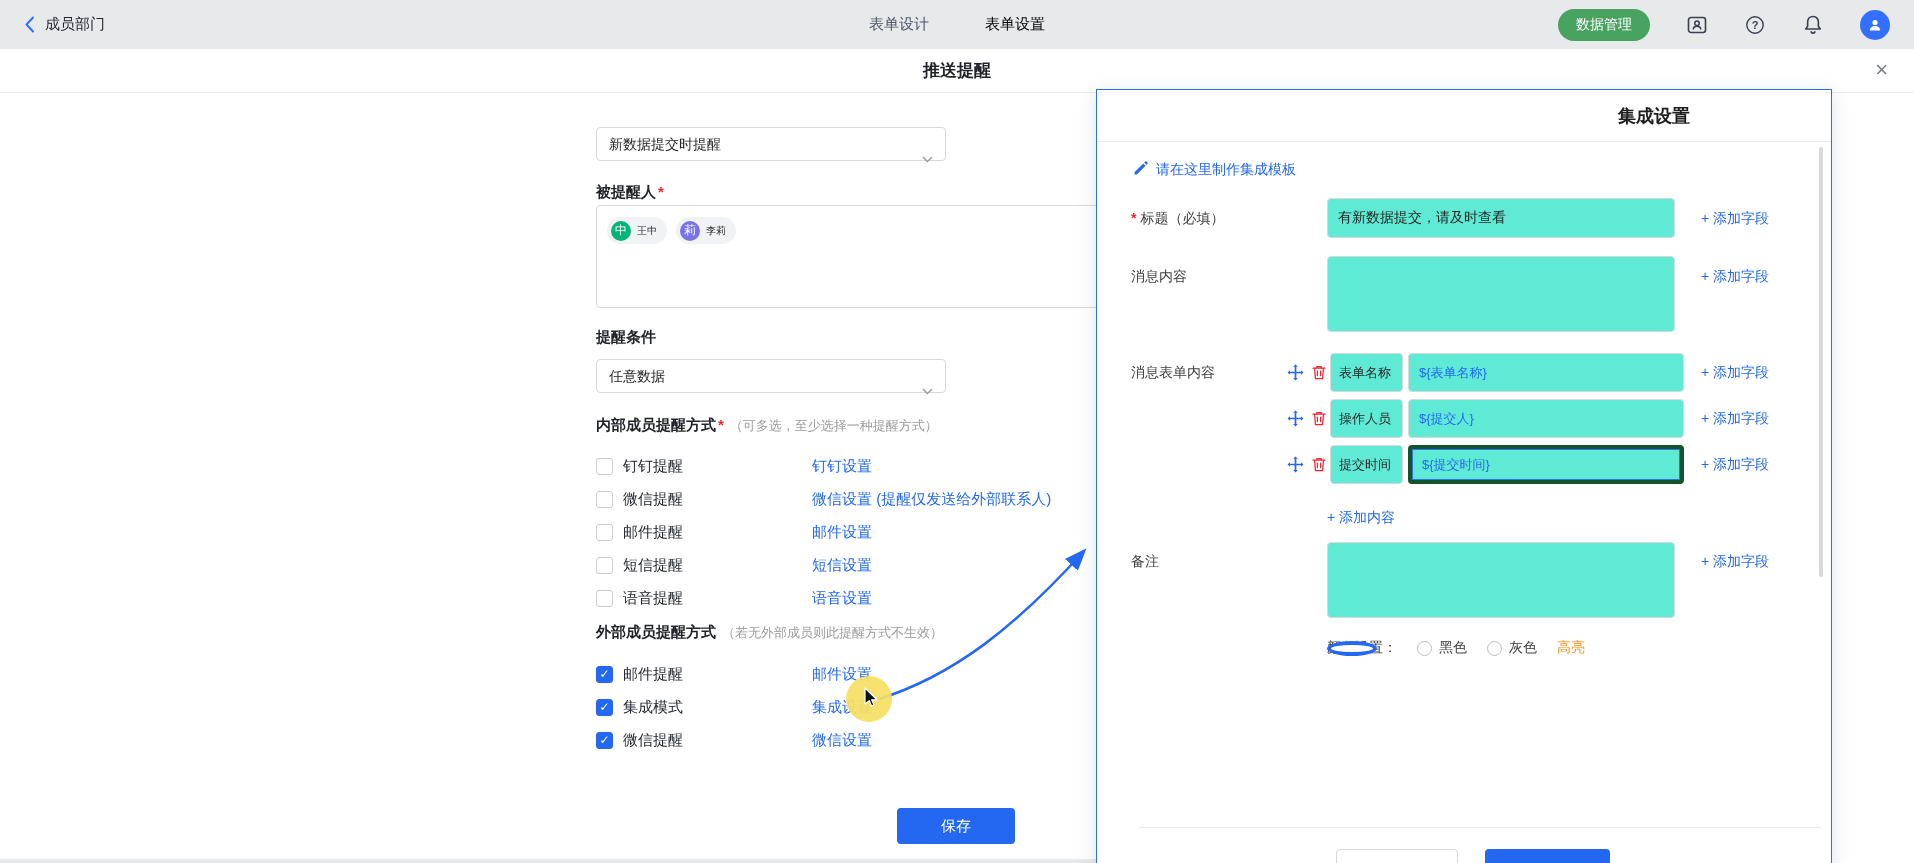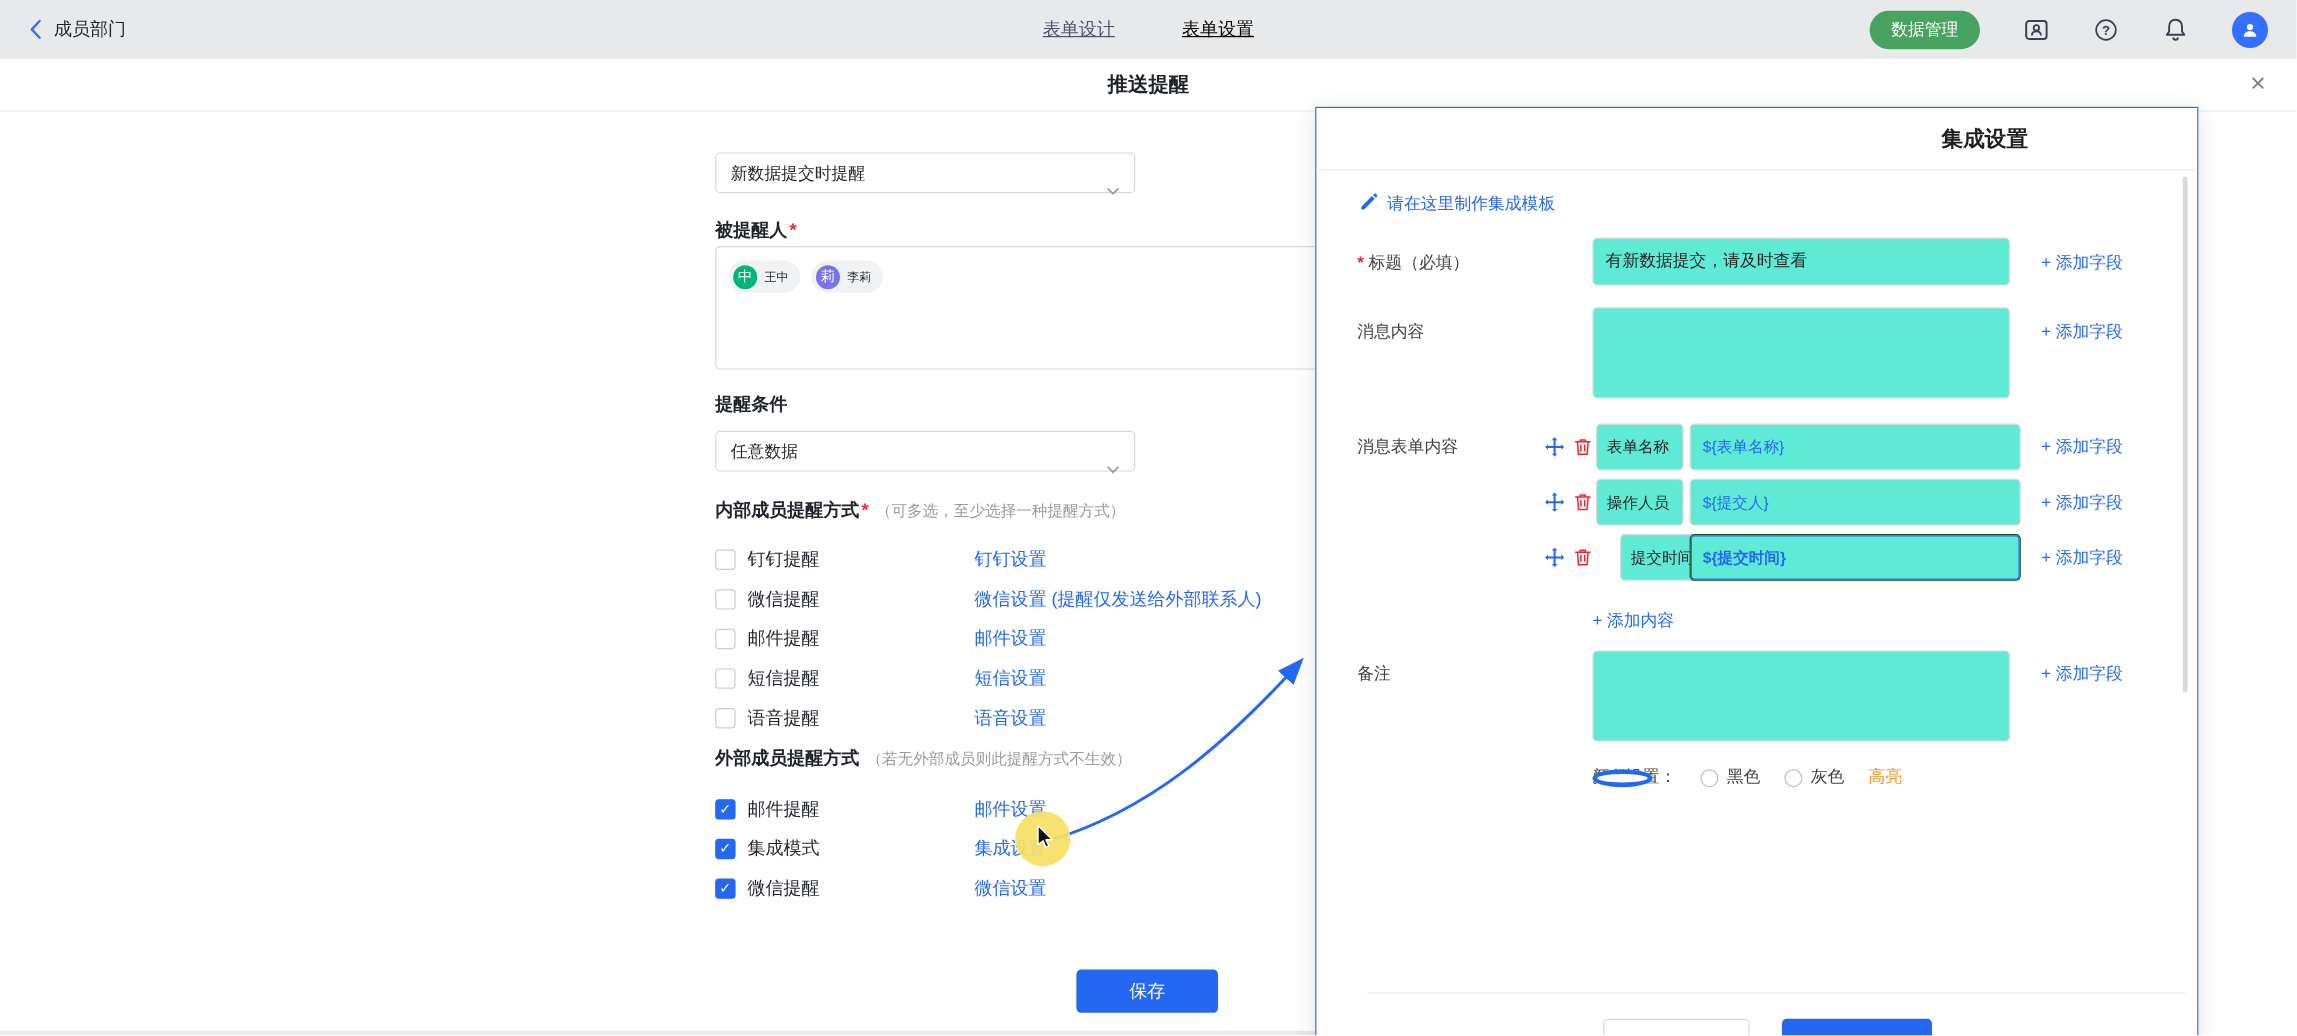--- a/index.html
+++ b/index.html
@@ -6,21 +6,21 @@
   html,body { background:#fff; }
   body { font-family:"Liberation Sans","DejaVu Sans",sans-serif; }
   #app { position:relative; width:1914px; height:863px; background:#fff; overflow:hidden; }
 
   
   .topbar { position:absolute; top:0; left:0; width:100%; height:49px; background:#e8e9eb; display:flex; align-items:center; padding:0 24px; z-index:6; }
   .tb-left { display:flex; align-items:center; gap:10px; }
   .tb-back { display:flex; align-items:center; cursor:pointer; }
   .tb-title { font-size:15px; color:#1f2329; font-weight:500; }
   .tb-tabs { position:absolute; left:50%; top:0; height:49px; transform:translateX(-50%); display:flex; align-items:center; gap:56px; }
-  .tb-tab { font-size:15px; color:#4e5569; cursor:pointer;text-decoration:underline; }
+  .tb-tab { font-size:15px; color:#4e5569; cursor:pointer; }
   .tb-tab.active { color:#000000; }
   .tb-right { margin-left:auto; display:flex; align-items:center; gap:36px; }
   .btn-green { height:32px; padding:0 18px; border:none; border-radius:16px; background:#47a35f; color:#fff; font-size:14px; cursor:pointer; font-family:inherit; }
   .tb-icon { display:flex; align-items:center; justify-content:center; width:22px; height:22px; cursor:pointer; }
   .tb-avatar { width:30px; height:30px; border-radius:50%; background:#3370ff; display:flex; align-items:center; justify-content:center; cursor:pointer; }
 
   
   .modal-header { position:absolute; top:49px; left:0; width:100%; height:44px; background:#fff; border-bottom:1px solid #ebedf0; z-index:1; }
   .modal-title { position:absolute; left:0; right:0; top:0; text-align:center; line-height:44px; font-size:17px; font-weight:700; color:#1f2329; }
   .modal-close { position:absolute; right:26px; top:0; line-height:42px; font-size:22px; color:#7a7f88; cursor:pointer; }
@@ -52,21 +52,21 @@
   .p-divider { position:absolute; top:51px; left:0; width:100%; height:1px; background:#ebebeb; }
   .p-hint { position:absolute; top:70px; left:36px; display:flex; align-items:center; gap:7px; font-size:14px; color:#2468f2; cursor:pointer; }
   .p-label { position:absolute; left:34px; font-size:14px; color:#404040; white-space:nowrap; }
   .p-label .star { margin:0 4px 0 0; }
   .p-input { position:absolute; border:1px solid #d9d9d9; border-radius:4px; font-size:14px; color:#262626; padding:0 10px; background:#5eead4; outline:none; font-family:inherit; }
   textarea.p-input { padding:8px 10px; resize:none; }
   .addfield { position:absolute; left:604px; font-size:14px; color:#2468f2; white-space:nowrap; cursor:pointer; }
   .row-icon { position:absolute; width:18px; height:18px; cursor:pointer; display:flex; align-items:center; justify-content:center; }
   .key-input { left:233px; width:73px; height:39px; font-size:13px; padding:16px 8px; }
   .val-input { left:311px; width:276px; height:39px; font-size:13px; color:#2468f2; }
-  .val-input.focused { border:1px solid #14532d; box-shadow:0 0 0 1px rgba(36,104,242,.9) inset;font-weight:bold; }
+  .val-input.focused { border:4px solid #14532d; box-shadow:0 0 0 1px rgba(36,104,242,.9) inset; }
   .add-content { position:absolute; left:230px; top:419px; font-size:14px; color:#2468f2; cursor:pointer; }
   .color-row { position:absolute; left:230px; top:549px; display:flex; align-items:center; gap:20px; }
   .color-label { font-size:14px; color:#404040; }
   .radio-item { display:flex; align-items:center; gap:7px; cursor:pointer;justify-content:space-between; }
   .radio { width:15px; height:15px; border-radius:50%; border:1px solid #bfbfbf; background:#fff; flex:none; }
   .radio.sel { border:4.5px solid #2468f2; }
   .radio-label { font-size:14px; color:#404040; }
   .radio-label.hl { color:#fa8c16; }
   .p-bottom-divider { position:absolute; top:737px; left:42px; width:682px; height:1px; background:#ebebeb; }
   .btn-cancel { position:absolute; top:759px; left:239px; width:122px; height:40px; border:1px solid #d9d9d9; border-radius:4px; background:#fff; cursor:pointer; }
@@ -290,21 +290,21 @@
     <span class="row-icon" style="top:365px; left:189px;">
       <svg width="17" height="17" viewBox="0 0 18 18">
           <path d="M9 0.5 L11.5 3 H9.9 V8.1 H14.9 V6.5 L17.4 9 L14.9 11.5 V9.9 H9.9 V14.9 H11.5 L9 17.4 L6.5 14.9 H8.1 V9.9 H3.1 V11.5 L0.6 9 L3.1 6.5 V8.1 H8.1 V3 H6.5 Z" fill="#2468f2"></path>
         </svg>
     </span>
     <span class="row-icon" style="top:365px; left:213px;">
       <svg width="16" height="17" viewBox="0 0 16 17">
           <path d="M2 4.2 H14 M5.8 4.2 V2.6 h4.4 v1.6 M3.6 4.2 l.8 10.4 h7.2 l.8-10.4 M6.4 7 v4.6 M9.6 7 v4.6" fill="none" stroke="#f5222d" stroke-width="1.25" stroke-linecap="round" stroke-linejoin="round"></path>
         </svg>
     </span>
-    <input class="p-input key-input" style="top: 355px; margin-left: 20px;" value="提交时间">
+    <input class="p-input key-input" style="top: 355px;" value="提交时间">
     <input class="p-input val-input focused" style="top: 355px;" value="${提交时间}">
     <a class="addfield" style="top:366px">+ 添加字段</a>
 
     <a class="add-content">+ 添加内容</a>
 
     <div class="p-label" style="top:463px">
       <span>备注</span>
     </div>
     <textarea class="p-input" style="top: 452px; left: 230px; width: 348px; height: 76px;"></textarea>
     <a class="addfield" style="top:463px">+ 添加字段</a>

